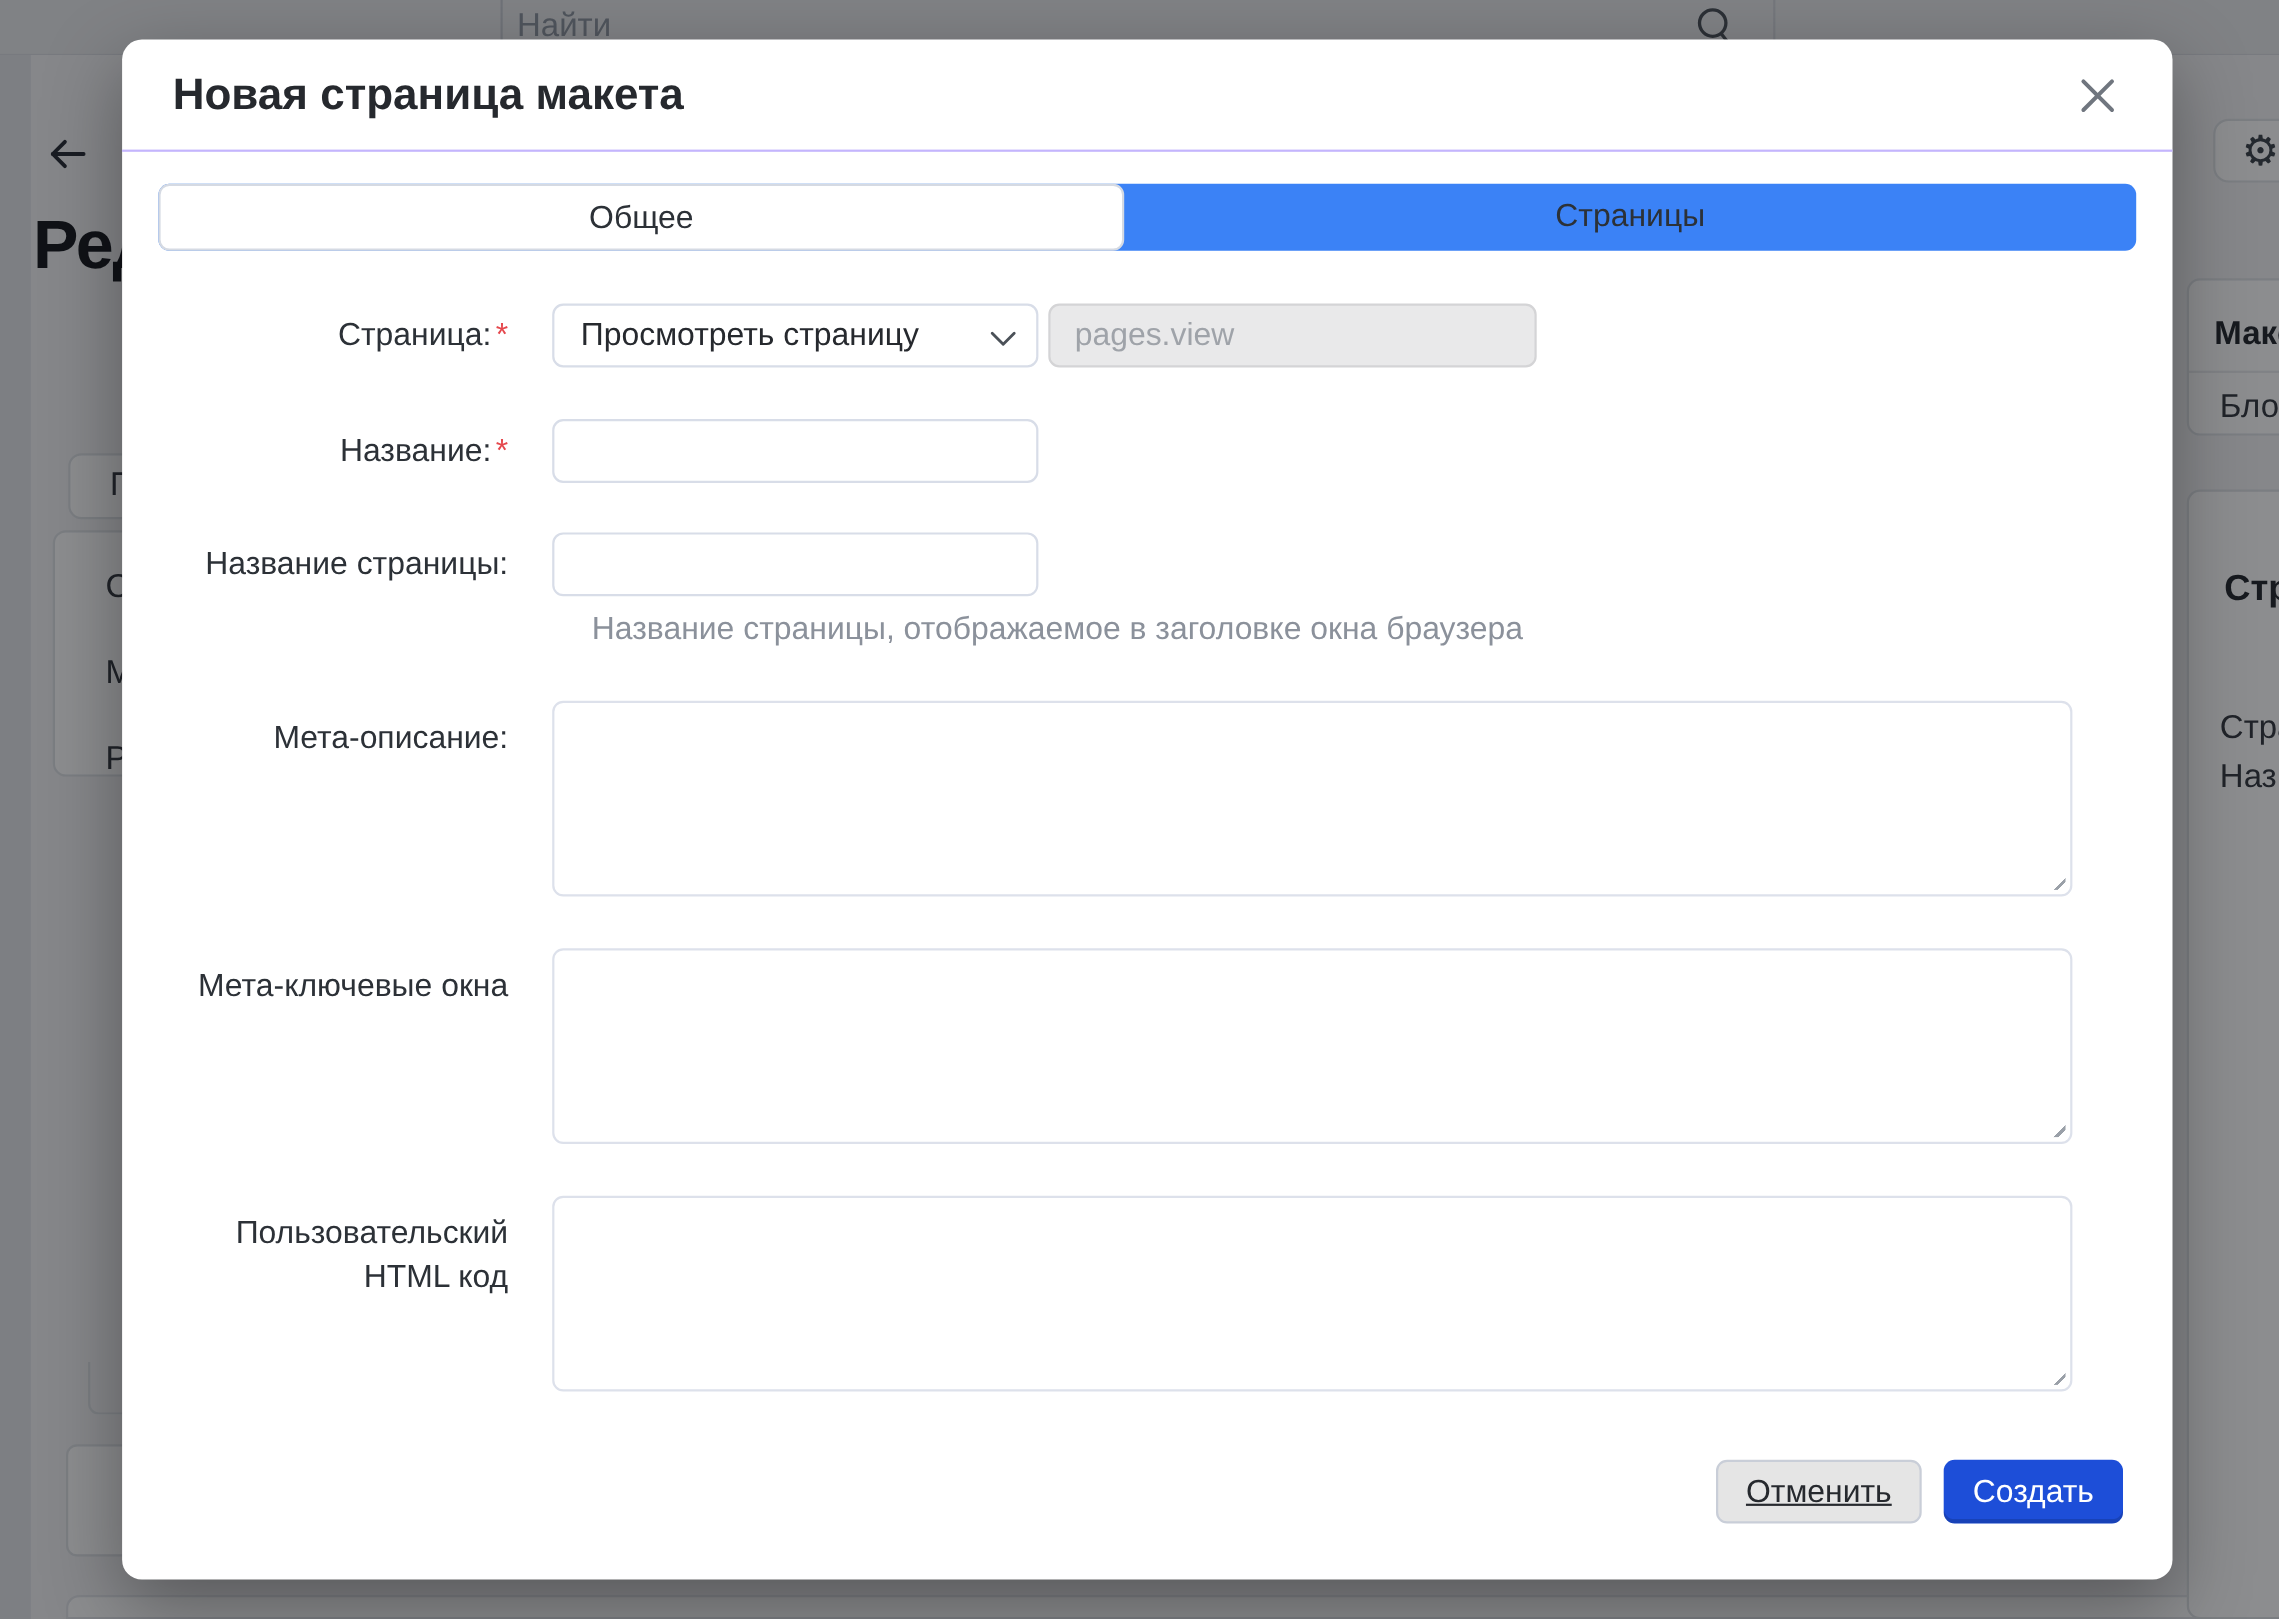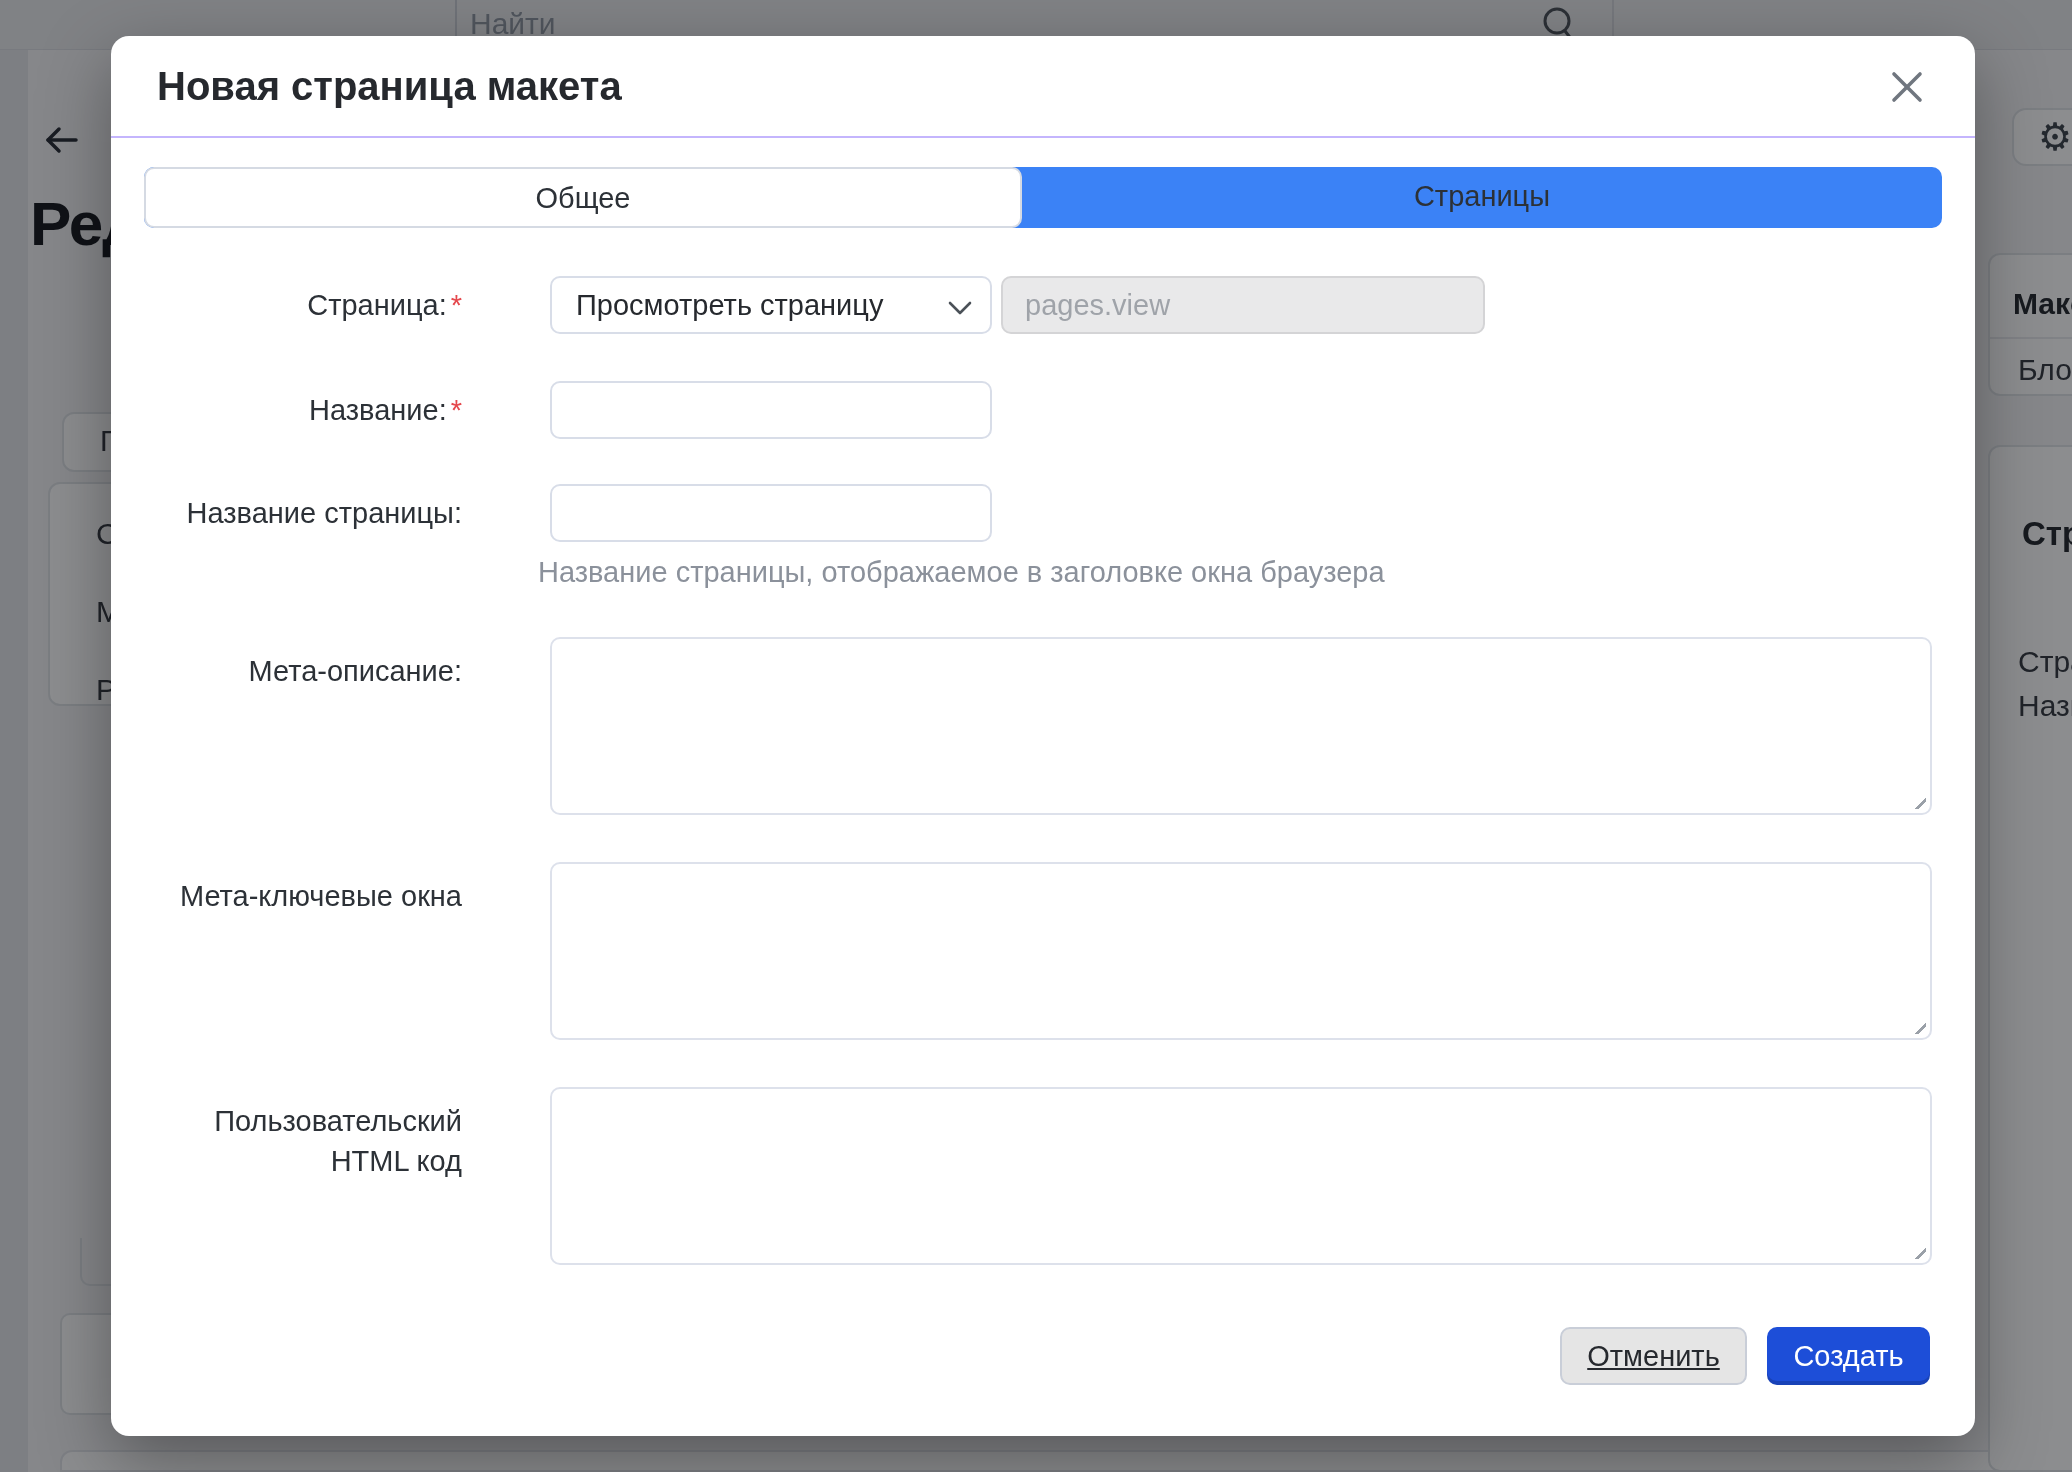--- a/index.html
+++ b/index.html
@@ -49,27 +49,27 @@
   .tab { position:absolute; top:0; height:61px; line-height:59px; text-align:center; font-size:29px; color:#2c3137; cursor:pointer; }
   #tab-general { left:0; width:878px; background:#ffffff; border:2px solid #d5dae3; border-radius:10px; }
   #tab-pages { left:878px; width:920px; border-radius:0 10px 10px 0; }
 
   .row { position:absolute; left:0; width:100%; }
   .row-label { position:absolute; left:0; width:351px; text-align:right; font-size:29px; color:#2c3137; line-height:40px; }
   .center-label { top:9px; }
   .top-label { top:14px; }
   .req { color:#e5484d; margin-left:4px; }
 
-  .ctl { position:absolute; left:391px;margin-left:48px; }
+  .ctl { position:absolute; left:391px; }
   .input, .select, .dis-input { height:58px; background:#ffffff; border:2px solid #d8dde8; border-radius:10px; }
   .input { width:442px; }
   .select { width:442px; cursor:pointer; display:flex; align-items:center; }
   .select-value { padding-left:24px; font-size:29px; color:#26292e; white-space:nowrap; }
   .select-chevron { position:absolute; right:18px; top:23px; }
-  .dis-input { left:842px; width:484px; background:#e9e9ea; border-color:#d4d4d6; display:flex; align-items:center; }
+  .dis-input { left:842px; width:444px; background:#e9e9ea; border-color:#d4d4d6; display:flex; align-items:center; }
   .dis-input span { padding-left:22px; font-size:29px; color:#9fa3a9; }
   .help { position:absolute; left:391px; font-size:29px; color:#8b919b; }
   .textarea { width:1382px; height:178px; background:#ffffff; border:2px solid #dde1eb; border-radius:10px; position:relative; cursor:text; }
   .grip { position:absolute; right:4px; bottom:4px; width:17px; height:17px;
           background:repeating-linear-gradient(-45deg, transparent 0 5px, #9aa0a8 5px 8px);
           clip-path:polygon(100% 0, 100% 100%, 0 100%); }
 
   #modal-footer { position:absolute; left:0; bottom:0; width:100%; height:113px; }
   .btn { position:absolute; bottom:51px; height:58px; border-radius:10px; font-size:29px;
          font-family:"Liberation Sans","DejaVu Sans",sans-serif; cursor:pointer; }

